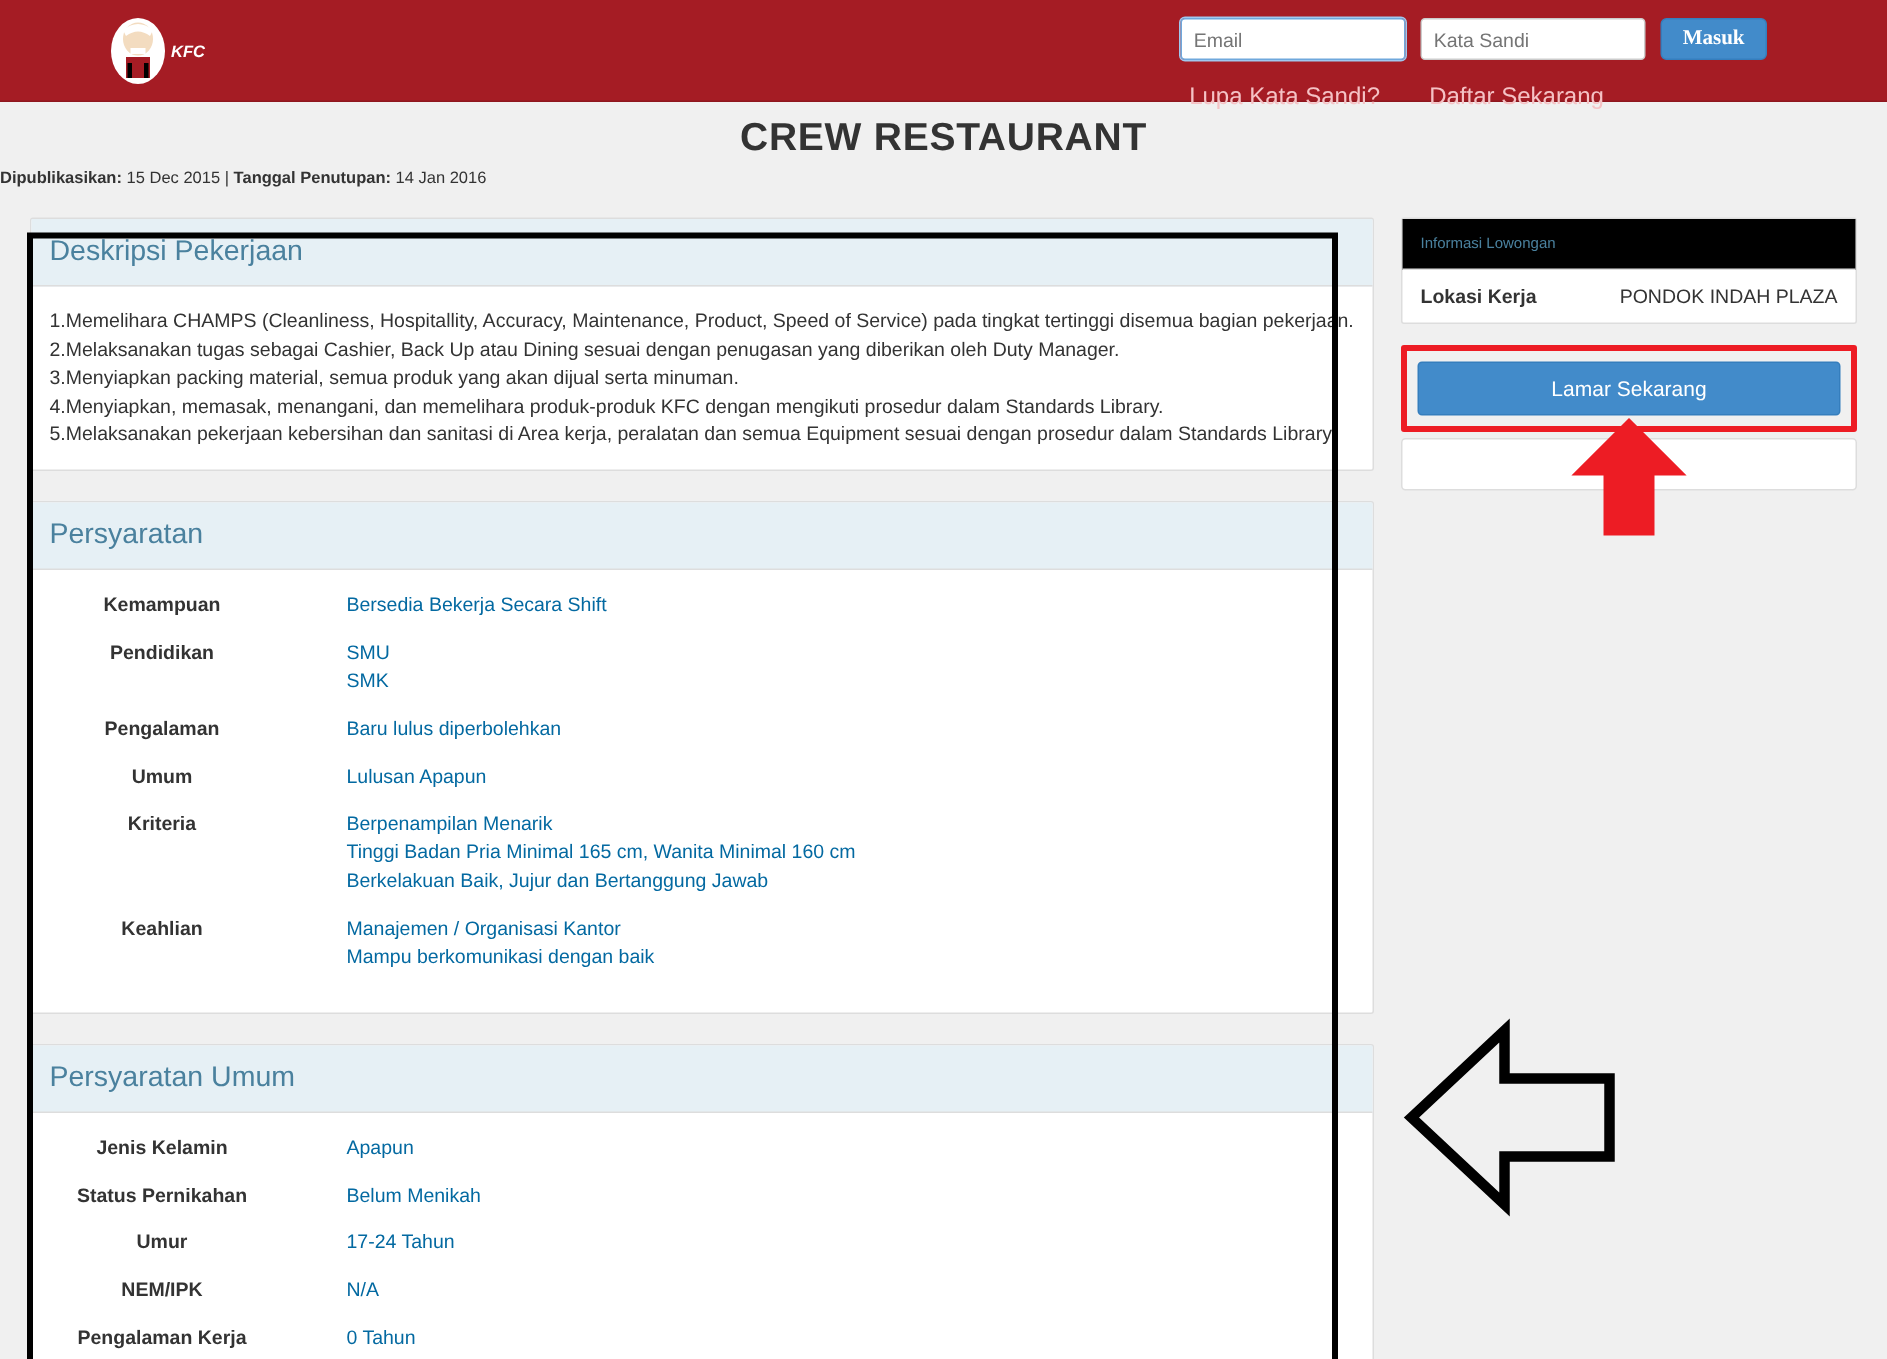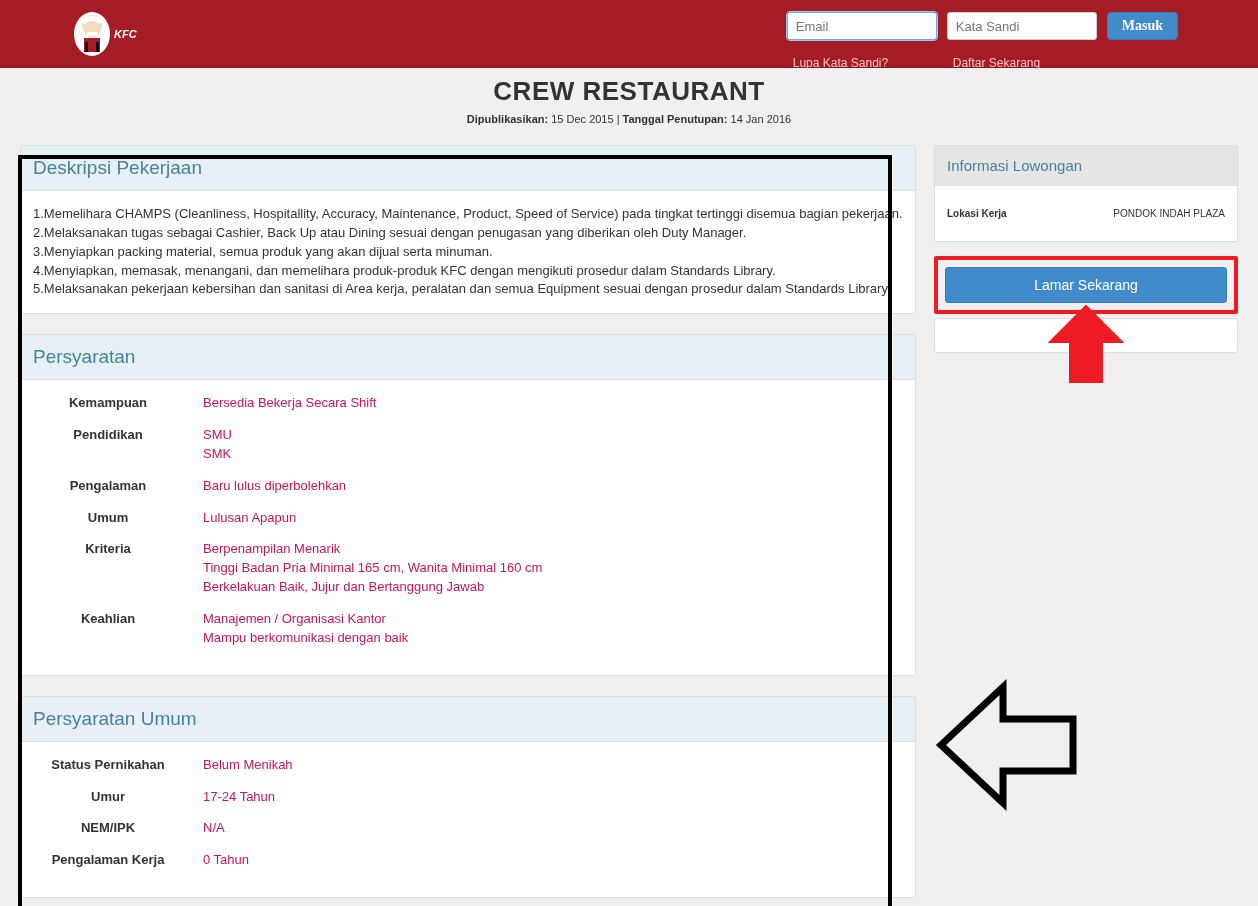--- a/index.html
+++ b/index.html
@@ -61,42 +61,41 @@
     font-size: 14px;
     font-weight: bold;
     padding: 5px 14px;
     border-radius: 4px;
     cursor: pointer;
     font-family: Liberation Serif, serif;
   }
   .login-links {
     display: flex;
     gap: 10px;
-    font-size: 12px;
+    font-size: 16px;
   }
   .login-links span {
     color: #f5c2c5;
     width: 150px;
     cursor: pointer;
     padding-left: 6px;
   }
   .container {
     width: 1258px;
     padding: 0;
   }
   .page-title {
     text-align: center;
     font-size: 26px;
     font-weight: bold;
     color: #333;
     margin-top: 8px;
     letter-spacing: 0.5px;
   }
   .pub-line {
-    text-align: center;
     font-size: 11px;
     margin-top: 6px;
     color: #333;
   }
   .pub-line .lbl { font-weight: bold; }
   .main-row {
     display: flex;
     align-items: flex-start;
     padding: 0 20px;
     gap: 18px;
@@ -143,42 +142,43 @@
   }
   .req-label {
     width: 170px;
     text-align: center;
     padding-right: 20px;
     font-weight: bold;
     color: #333;
   }
   .req-value {
     flex: 1;
-    color: #be185d;
+    color: #0369a1;
+    margin-left: 28px;
   }
   .right-col {
     width: 304px;
   }
   .info-panel {
     background: #fff;
     border: 1px solid #ddd;
     border-radius: 2px;
   }
   .info-header {
-    background: #e5e5e5;
+    background: #000000;
     padding: 11px 12px;
-    font-size: 15px;
+    font-size: 10px;
     color: #4a819e;
     border-bottom: 1px solid #ddd;
   }
   .info-body {
-    padding: 22px 12px;
+    padding: 10px 12px;
     display: flex;
     justify-content: space-between;
-    font-size: 10px;
+    font-size: 13px;
   }
   .info-body .k { font-weight: bold; }
   .apply-wrapper {
     margin-top: 14px;
     position: relative;
   }
   .red-highlight {
     border: 4px solid #ed1c24;
     padding: 7px;
     border-radius: 2px;
@@ -301,20 +301,24 @@
               <div class="req-label">Keahlian</div>
               <div class="req-value">Manajemen / Organisasi Kantor<br>Mampu berkomunikasi dengan baik</div>
             </div>
           </div>
       </div>
 
       <div class="panel">
         <div class="panel-header">Persyaratan Umum</div>
         <div class="panel-body" id="gen-body">
             <div class="req-row">
+              <div class="req-label">Jenis Kelamin</div>
+              <div class="req-value">Apapun</div>
+            </div>
+            <div class="req-row">
               <div class="req-label">Status Pernikahan</div>
               <div class="req-value">Belum Menikah</div>
             </div>
             <div class="req-row">
               <div class="req-label">Umur</div>
               <div class="req-value">17-24 Tahun</div>
             </div>
             <div class="req-row">
               <div class="req-label">NEM/IPK</div>
               <div class="req-value">N/A</div>

